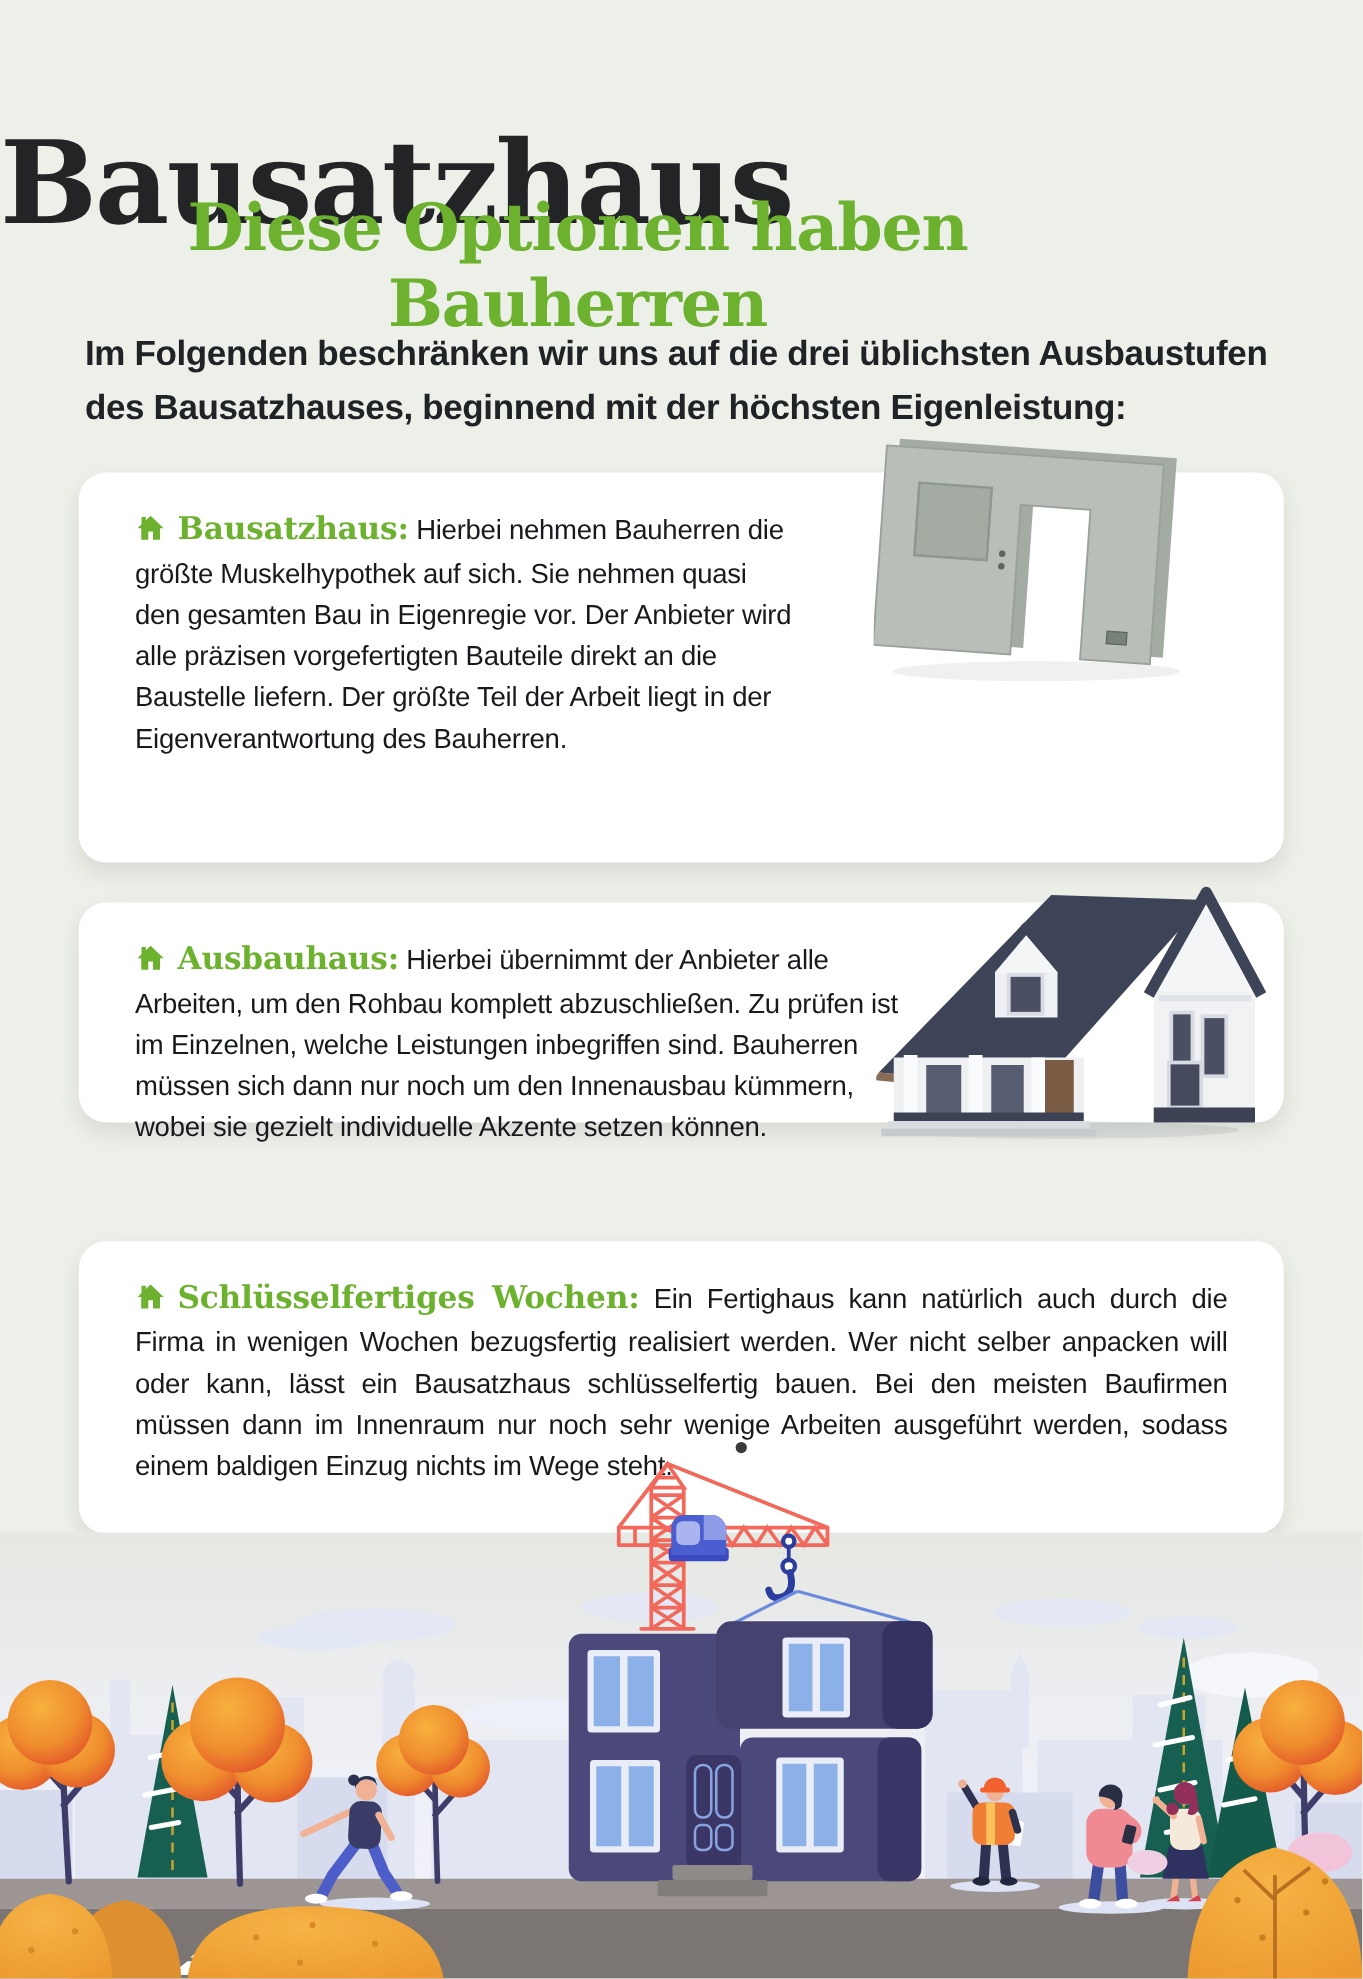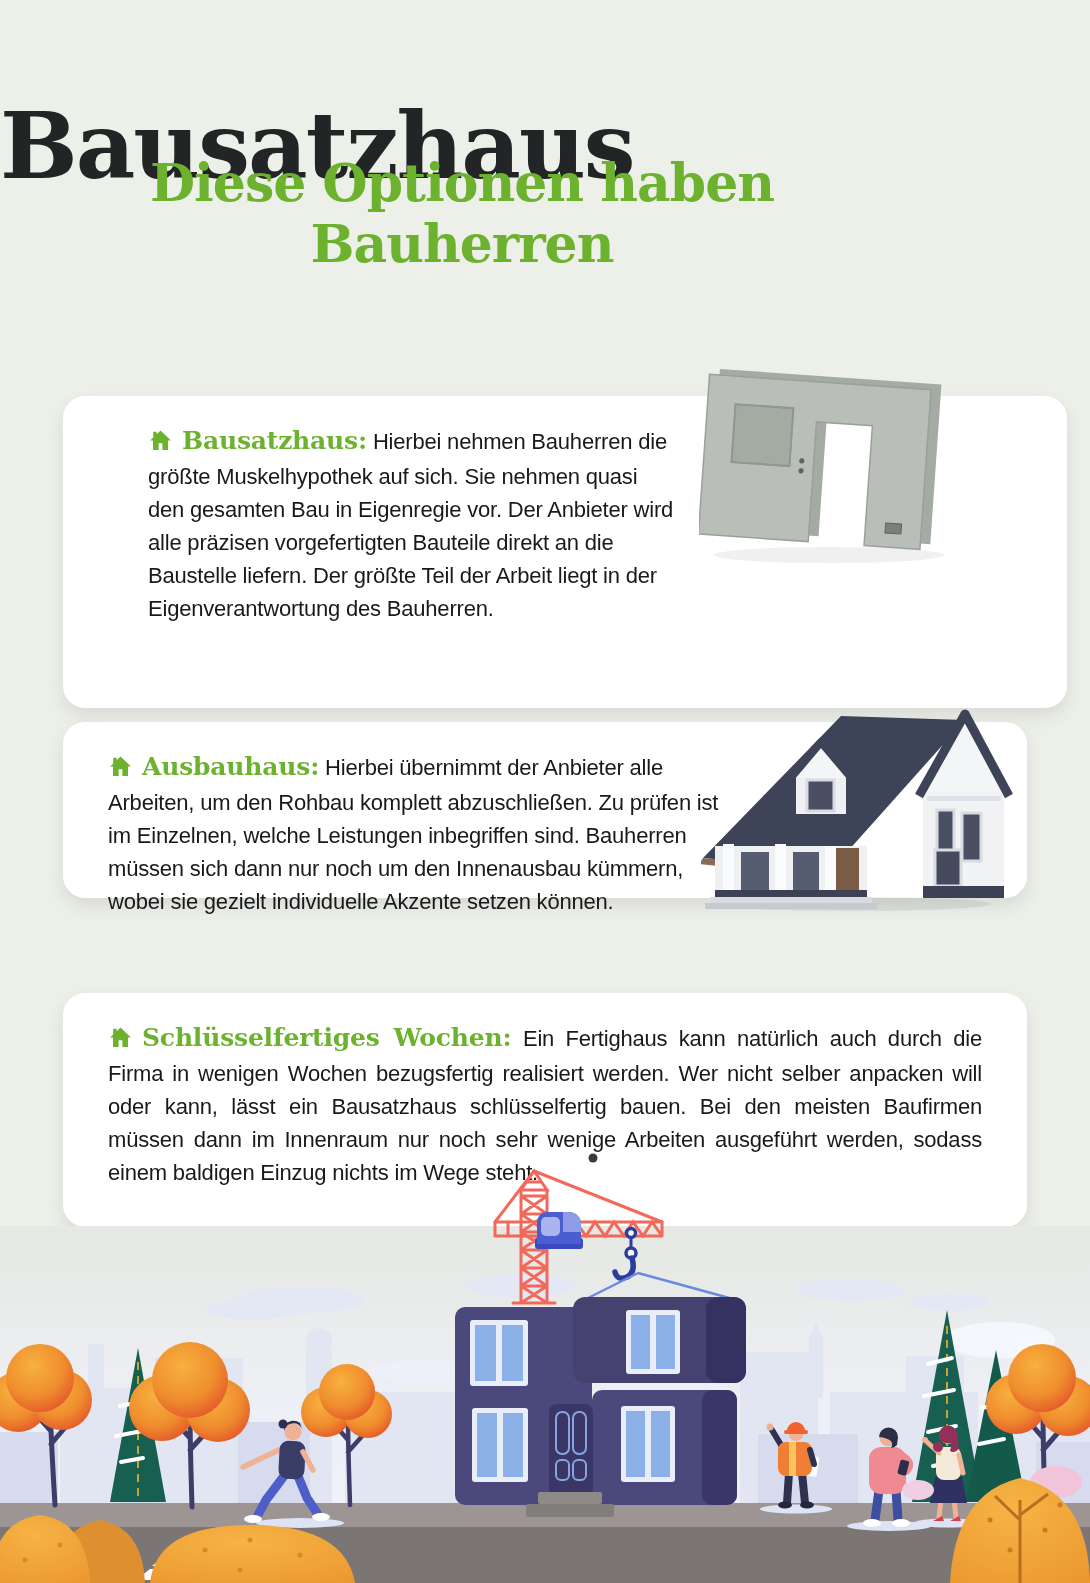--- a/index.html
+++ b/index.html
@@ -10,21 +10,21 @@
          font-family:"DejaVu Serif","Liberation Serif",serif;font-weight:700;
          font-size:92px;line-height:1.06;color:var(--title_color,#232426);letter-spacing:-2px;}
   .subtitle{position:absolute;top:152px;left:0;width:924px;text-align:center;
          font-family:"DejaVu Serif","Liberation Serif",serif;font-weight:700;
          font-size:52px;color:var(--accent_green,#6cb22e);letter-spacing:-1px;}
   .intro{position:absolute;top:234px;left:68px;width:1000px;
          font-size:28px;font-weight:700;line-height:1.52;color:#202326;letter-spacing:-0.3px;}
   
   .card{position:absolute;left:63px;width:964px;background:var(--card_bg,#ffffff);
         border-radius:22px;box-shadow:0 8px 16px rgba(110,120,110,.16);z-index:1;}
-  #card1{top:396px;height:312px;padding-left:40px;}
+  #card1{top:378px;height:312px;}
   #card2{top:722px;height:176px;}
   #card3{top:993px;height:234px;}
   .card-inner{position:relative;padding:26px 45px 0 45px;}
   .body{font-size:22px;line-height:1.5;color:#17191c;margin:0 0 14px 0;letter-spacing:-0.2px;}
   .just{text-align:justify;}
   .h{font-family:"DejaVu Serif","Liberation Serif",serif;font-weight:700;font-size:25px;
      color:var(--accent_green,#6cb22e);}
   .house-ico{display:inline-block;width:25px;height:25px;vertical-align:-4px;margin-right:9px;}
   .spacer1{float:right;width:345px;height:140px;}
   .spacer2{float:right;width:250px;height:200px;}
@@ -34,20 +34,21 @@
   
   #scene{position:absolute;left:0;top:1140px;z-index:5;pointer-events:none;}
 </style>
 </head>
 <body>
 
 <div id="stage" style="--page_bg: #edefe9; --card_bg: #ffffff; --accent_green: #6cb22e; --title_color: #232426; --text_color: #17191c; --crane_red: #f2695c; --cab_blue: #4a5ed0; --house_indigo: #4b497b; --window_blue: #8cb0e8; --roof_dark: #3e4457; --pine_green: #176051; --autumn_orange: #ef8d2e; --sidewalk_gray: #9d9593; --road_gray: #7b7573; --concrete_gray: #b9bfb8;">
 
   <h1 class="title">Bausatzhaus</h1>
   <div class="subtitle">Diese Optionen haben Bauherren</div>
+  <p class="intro">Im Folgenden beschränken wir uns auf die drei üblichsten Ausbaustufen des Bausatzhauses, beginnend mit der höchsten Eigenleistung:</p>
 
   <div class="card" id="card1">
     <svg id="wall-img" class="card-img" width="280" height="210" viewBox="0 0 280 210">
       <ellipse cx="130" cy="192" rx="115" ry="8" fill="rgba(60,70,60,0.08)"></ellipse>
       <g transform="rotate(4 20 20)">
         <path d="M20 6 H242 V166 H186 V46 H130 V166 H20 Z" fill="#a3aba3"></path>
         <path d="M10 12 H232 V172 H176 V52 H120 V172 H10 Z M38 40 h58 v58 h-58 Z" fill="#b9bfb8" fill-rule="evenodd" stroke="#98a19a" stroke-width="1.5"></path>
         <rect x="38" y="40" width="58" height="58" fill="none" stroke="#8f9890" stroke-width="2"></rect>
         <circle cx="108" cy="92" r="2.6" fill="#5c655e"></circle>
         <circle cx="108" cy="102" r="2.6" fill="#5c655e"></circle>

